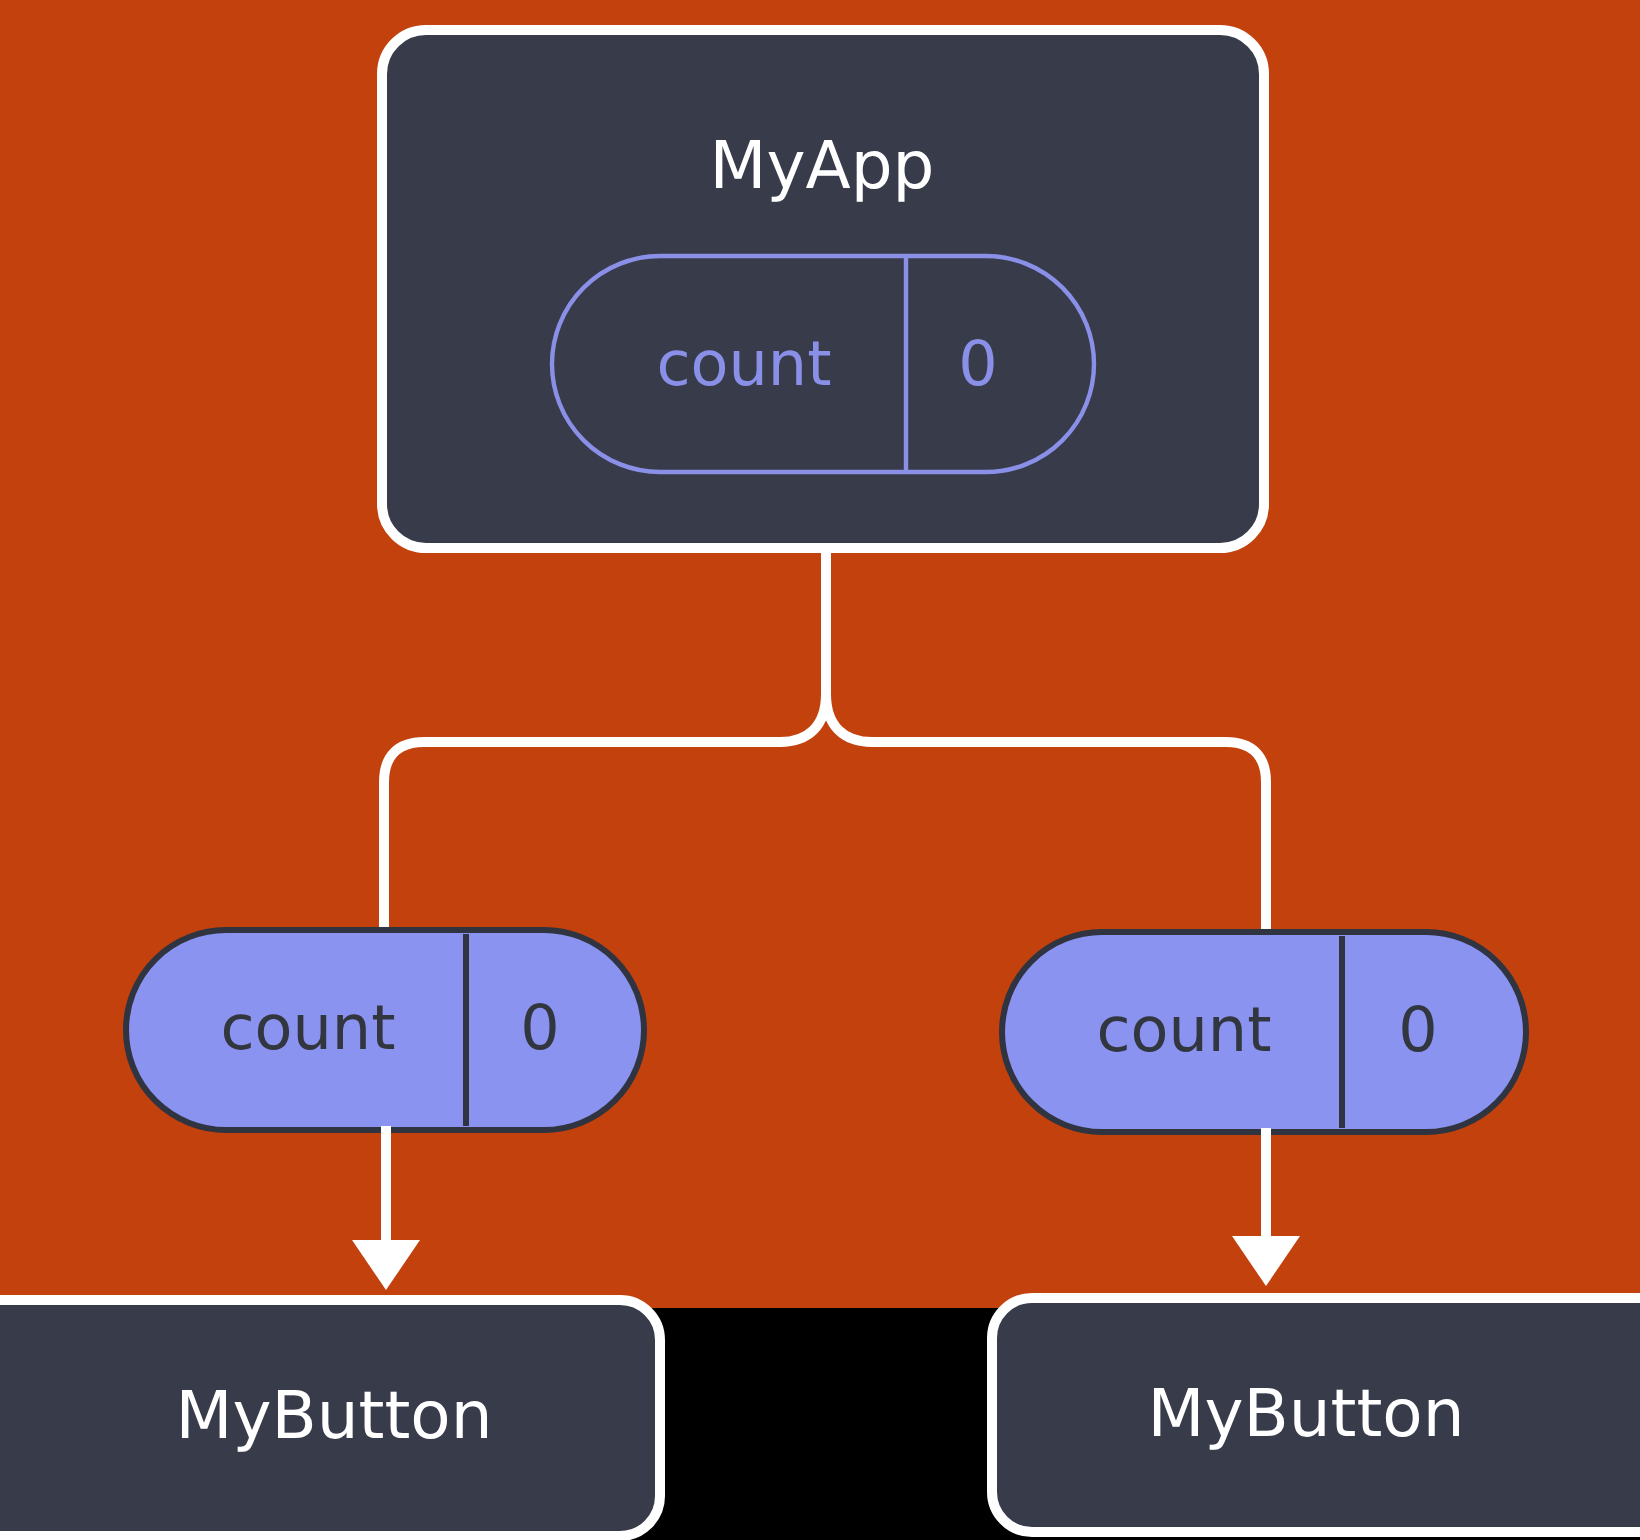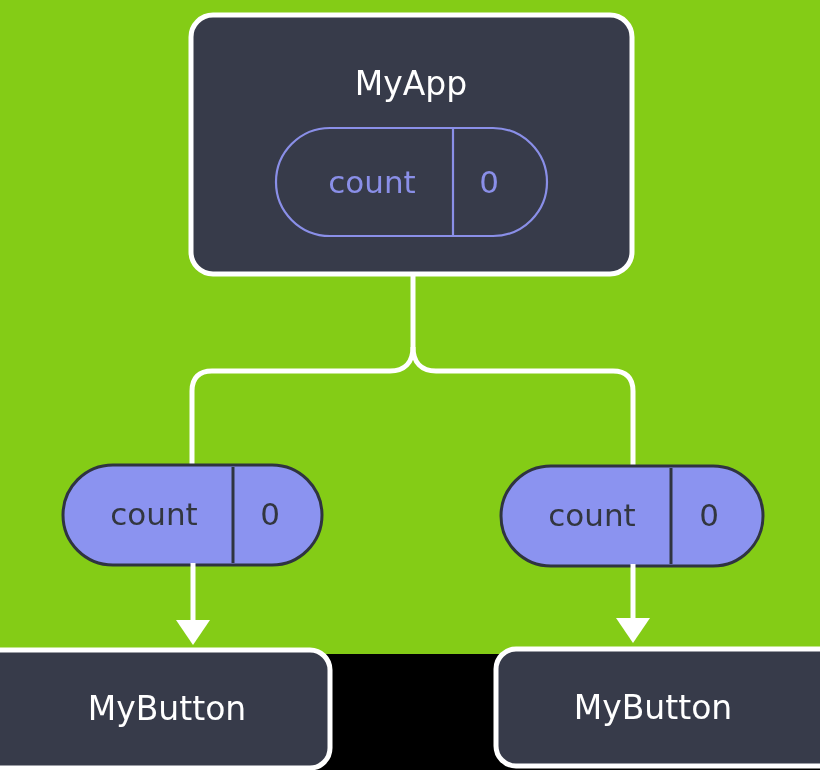--- a/index.html
+++ b/index.html
@@ -10,21 +10,21 @@
   body {
     width: 820px;
     height: 770px;
     overflow: hidden;
     font-family: "DejaVu Sans", sans-serif;
   }
   #diagram-root {
     position: relative;
     width: 820px;
     height: 654px;
-    background: #84cc16;
+    background: #c2410c;
   }
   svg#diagram-svg {
     display: block;
     width: 820px;
     height: 770px;
   }
   .node-box {
     fill: #373b4a;
     stroke: #ffffff;
     stroke-width: 5;

